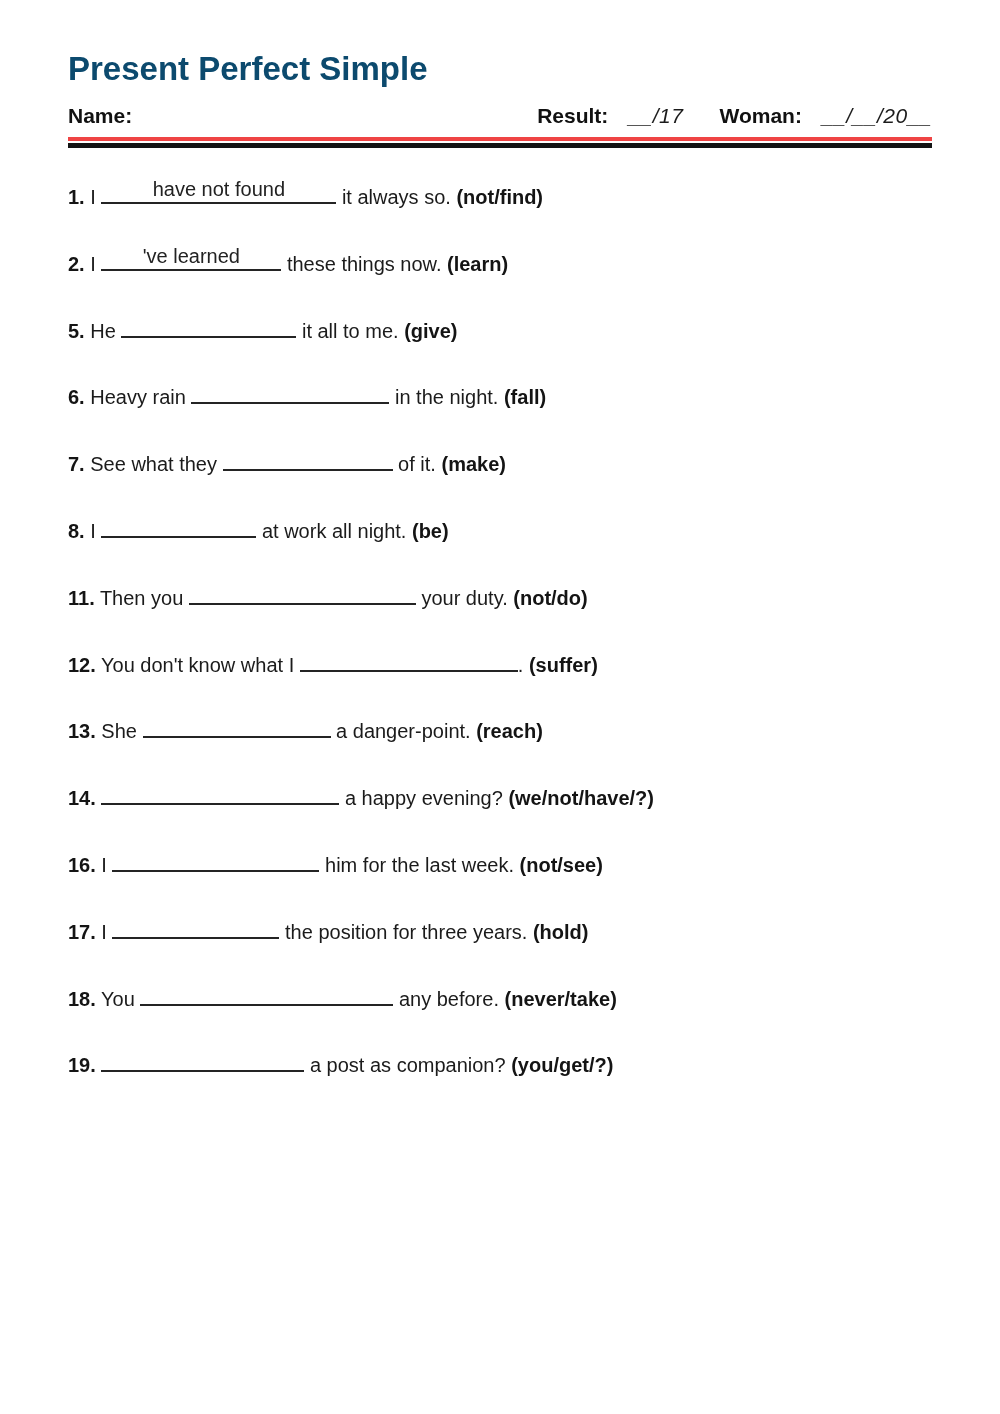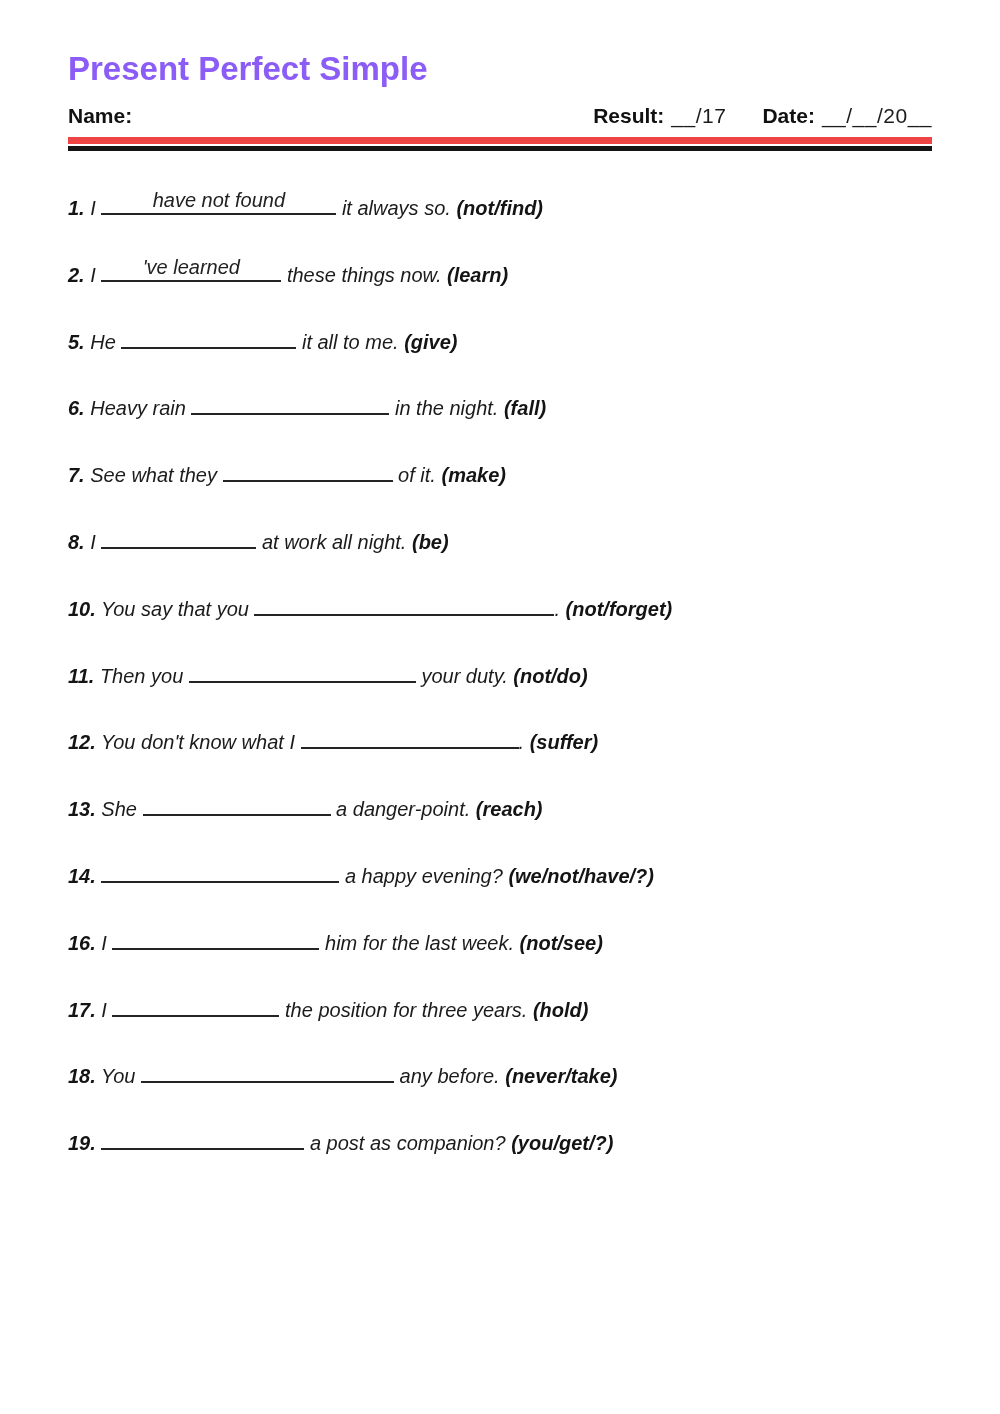--- a/index.html
+++ b/index.html
@@ -9,42 +9,42 @@
     background: #ffffff;
     color: #1b1b1b;
     font-family: "Liberation Sans", sans-serif;
     box-sizing: border-box;
     padding: 50px 68px 0 68px;
     overflow: hidden;
   }
   .title {
     font-size: 33px;
     font-weight: bold;
-    color: #8b5cf6;
+    color: #0c4a6e;
     line-height: 38px;
     margin: 0 0 16px 0;
   }
   .header-row {
     display: flex;
     align-items: baseline;
     font-size: 21px;
     line-height: 24px;
-    border-bottom: 7px solid #ef4444;
+    border-bottom: 4px solid #ef4444;
     padding-bottom: 9px;
   }
   .header-row .label { font-weight: bold; color: #111; }
   .name-area { flex: 1; min-width: 40px; }
-  .hval { margin-left: 7px; letter-spacing: 0.5px; }
+  .hval { margin-left: 20px; letter-spacing: 0.5px; font-style: italic; }
   .date-group { margin-left: 36px; }
   .rule {
     height: 5px;
     background: #141414;
     margin-top: 2px;
   }
-  .exercises { margin-top: 36px; font-style: italic; }
+  .exercises { margin-top: 28px; }
   .exercise {
     font-size: 20px;
     line-height: 26px;
     margin-bottom: 32.8px;
     white-space: nowrap;
   }
   .num { font-weight: bold; color: #141414; }
   .hint { font-weight: bold; color: #141414; }
   .blank {
     display: inline-block;
@@ -79,34 +79,33 @@
 
 <div>
 
   <h1 class="title">Present Perfect Simple</h1>
 
   <div class="header-row">
     <span class="label">Name:</span>
     <span class="name-area"></span>
     <span class="label">Result:</span>
     <span class="hval">__/17</span>
-    <span class="label date-group">Date:</span>
+    <span class="label date-group">Woman:</span>
     <span class="hval">__/__/20__</span>
   </div>
 
   <div class="rule"></div>
 
   <div class="exercises">
     <div class="exercise"><span class="num">1.</span><span class="pre"> I </span><span class="blank b1"><span class="answer">have not found</span></span><span class="post"> it always so. </span><span class="hint">(not/find)</span></div>
     <div class="exercise"><span class="num">2.</span><span class="pre"> I </span><span class="blank b2"><span class="answer">'ve learned</span></span><span class="post"> these things now. </span><span class="hint">(learn)</span></div>
     <div class="exercise"><span class="num">5.</span><span class="pre"> He </span><span class="blank b5"><span class="answer"></span></span><span class="post"> it all to me. </span><span class="hint">(give)</span></div>
     <div class="exercise"><span class="num">6.</span><span class="pre"> Heavy rain </span><span class="blank b6"><span class="answer"></span></span><span class="post"> in the night. </span><span class="hint">(fall)</span></div>
     <div class="exercise"><span class="num">7.</span><span class="pre"> See what they </span><span class="blank b7"><span class="answer"></span></span><span class="post"> of it. </span><span class="hint">(make)</span></div>
     <div class="exercise"><span class="num">8.</span><span class="pre"> I </span><span class="blank b8"><span class="answer"></span></span><span class="post"> at work all night. </span><span class="hint">(be)</span></div>
-    <div class="exercise"><span class="num">10.</span><span class="pre"> You say that you </span><span class="blank b10"><span class="answer"></span></span><span class="post">. </span><span class="hint">(not/forget)</span></div>
     <div class="exercise"><span class="num">11.</span><span class="pre"> Then you </span><span class="blank b11"><span class="answer"></span></span><span class="post"> your duty. </span><span class="hint">(not/do)</span></div>
     <div class="exercise"><span class="num">12.</span><span class="pre"> You don't know what I </span><span class="blank b12"><span class="answer"></span></span><span class="post">. </span><span class="hint">(suffer)</span></div>
     <div class="exercise"><span class="num">13.</span><span class="pre"> She </span><span class="blank b13"><span class="answer"></span></span><span class="post"> a danger-point. </span><span class="hint">(reach)</span></div>
     <div class="exercise"><span class="num">14.</span><span class="pre"> </span><span class="blank b14"><span class="answer"></span></span><span class="post"> a happy evening? </span><span class="hint">(we/not/have/?)</span></div>
     <div class="exercise"><span class="num">16.</span><span class="pre"> I </span><span class="blank b16"><span class="answer"></span></span><span class="post"> him for the last week. </span><span class="hint">(not/see)</span></div>
     <div class="exercise"><span class="num">17.</span><span class="pre"> I </span><span class="blank b17"><span class="answer"></span></span><span class="post"> the position for three years. </span><span class="hint">(hold)</span></div>
     <div class="exercise"><span class="num">18.</span><span class="pre"> You </span><span class="blank b18"><span class="answer"></span></span><span class="post"> any before. </span><span class="hint">(never/take)</span></div>
     <div class="exercise"><span class="num">19.</span><span class="pre"> </span><span class="blank b19"><span class="answer"></span></span><span class="post"> a post as companion? </span><span class="hint">(you/get/?)</span></div>
 
   </div>

